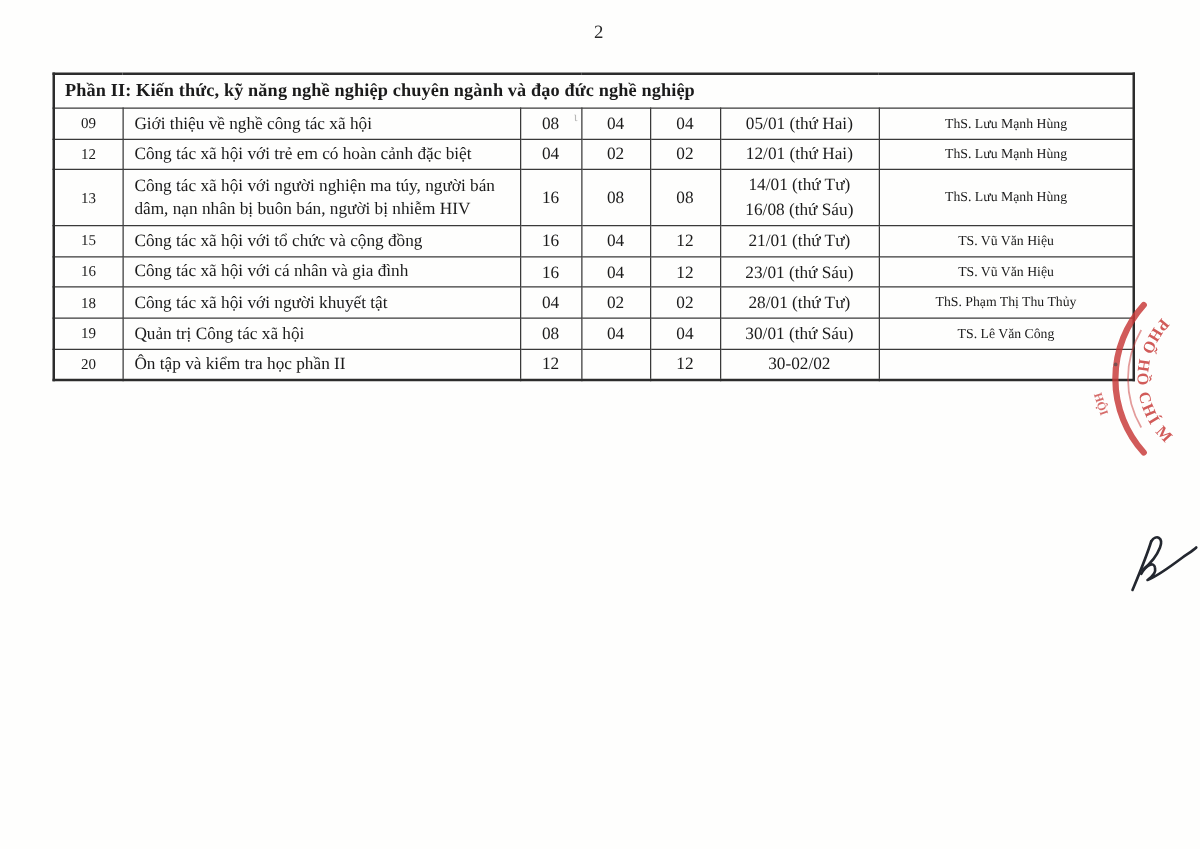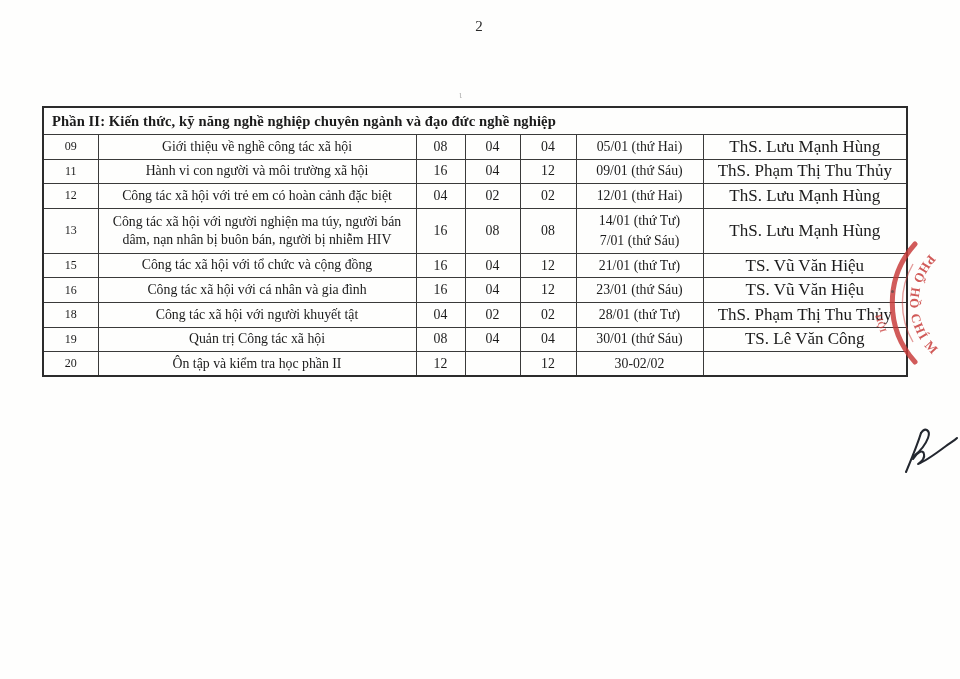--- a/index.html
+++ b/index.html
@@ -24,41 +24,40 @@
     color: #2a2a2a;
   }
   table.course-table {
     position: absolute;
     left: 42px; top: 58px;
     width: 864px;
     border-collapse: collapse;
     table-layout: fixed;
     font-size: 13.8px;
     color: #1b1b1b;
-    margin-top: 48px;
   }
   table.course-table, table.course-table th, table.course-table td {
     border: 1.4px solid #3a3a3a;
   }
   table.course-table { border: 2px solid #2c2c2c; }
   th.section-header {
     text-align: left;
     font-weight: bold;
     font-size: 14.6px;
     padding: 3px 8px;
     height: 20px;
     letter-spacing: 0.1px;
   }
   tbody tr { height: 24.6px; }
   tbody tr.tall { height: 45px; }
   td { padding: 1px 4px; vertical-align: middle; text-align: center; }
   td.c-stt { font-size: 12px; }
-  td.c-name { text-align: center; padding: 1px 9px; line-height: 1.32; }
+  td.c-name { text-align: left; padding: 1px 9px; line-height: 1.32; }
   td.c-date { white-space: pre-line; line-height: 1.45; }
-  td.c-teacher { font-size: 17px; }
+  td.c-teacher { font-size: 11px; }
   .stamp-svg {
     position: absolute;
     left: 860px; top: 225px;
     width: 100px; height: 160px;
     pointer-events: none;
     opacity: 0.92;
   }
   .signature-svg {
     position: absolute;
     left: 860px; top: 395px;
@@ -107,45 +106,36 @@
         <tr>
           <td class="c-stt">09</td>
           <td class="c-name">Giới thiệu về nghề công tác xã hội</td>
           <td class="c-total">08</td>
           <td class="c-lt">04</td>
           <td class="c-th">04</td>
           <td class="c-date">05/01 (thứ Hai)</td>
           <td class="c-teacher">ThS. Lưu Mạnh Hùng</td>
         </tr>
         <tr>
-          <td class="c-stt">11</td>
-          <td class="c-name">Hành vi con người và môi trường xã hội</td>
-          <td class="c-total">16</td>
-          <td class="c-lt">04</td>
-          <td class="c-th">12</td>
-          <td class="c-date">09/01 (thứ Sáu)</td>
-          <td class="c-teacher">ThS. Phạm Thị Thu Thủy</td>
-        </tr>
-        <tr>
           <td class="c-stt">12</td>
           <td class="c-name">Công tác xã hội với trẻ em có hoàn cảnh đặc biệt</td>
           <td class="c-total">04</td>
           <td class="c-lt">02</td>
           <td class="c-th">02</td>
           <td class="c-date">12/01 (thứ Hai)</td>
           <td class="c-teacher">ThS. Lưu Mạnh Hùng</td>
         </tr>
         <tr class="tall">
           <td class="c-stt">13</td>
           <td class="c-name">Công tác xã hội với người nghiện ma túy, người bán dâm, nạn nhân bị buôn bán, người bị nhiễm HIV</td>
           <td class="c-total">16</td>
           <td class="c-lt">08</td>
           <td class="c-th">08</td>
           <td class="c-date">14/01 (thứ Tư)
-7/01 (thứ Sáu)</td>
+16/08 (thứ Sáu)</td>
           <td class="c-teacher">ThS. Lưu Mạnh Hùng</td>
         </tr>
         <tr>
           <td class="c-stt">15</td>
           <td class="c-name">Công tác xã hội với tổ chức và cộng đồng</td>
           <td class="c-total">16</td>
           <td class="c-lt">04</td>
           <td class="c-th">12</td>
           <td class="c-date">21/01 (thứ Tư)</td>
           <td class="c-teacher">TS. Vũ Văn Hiệu</td>

